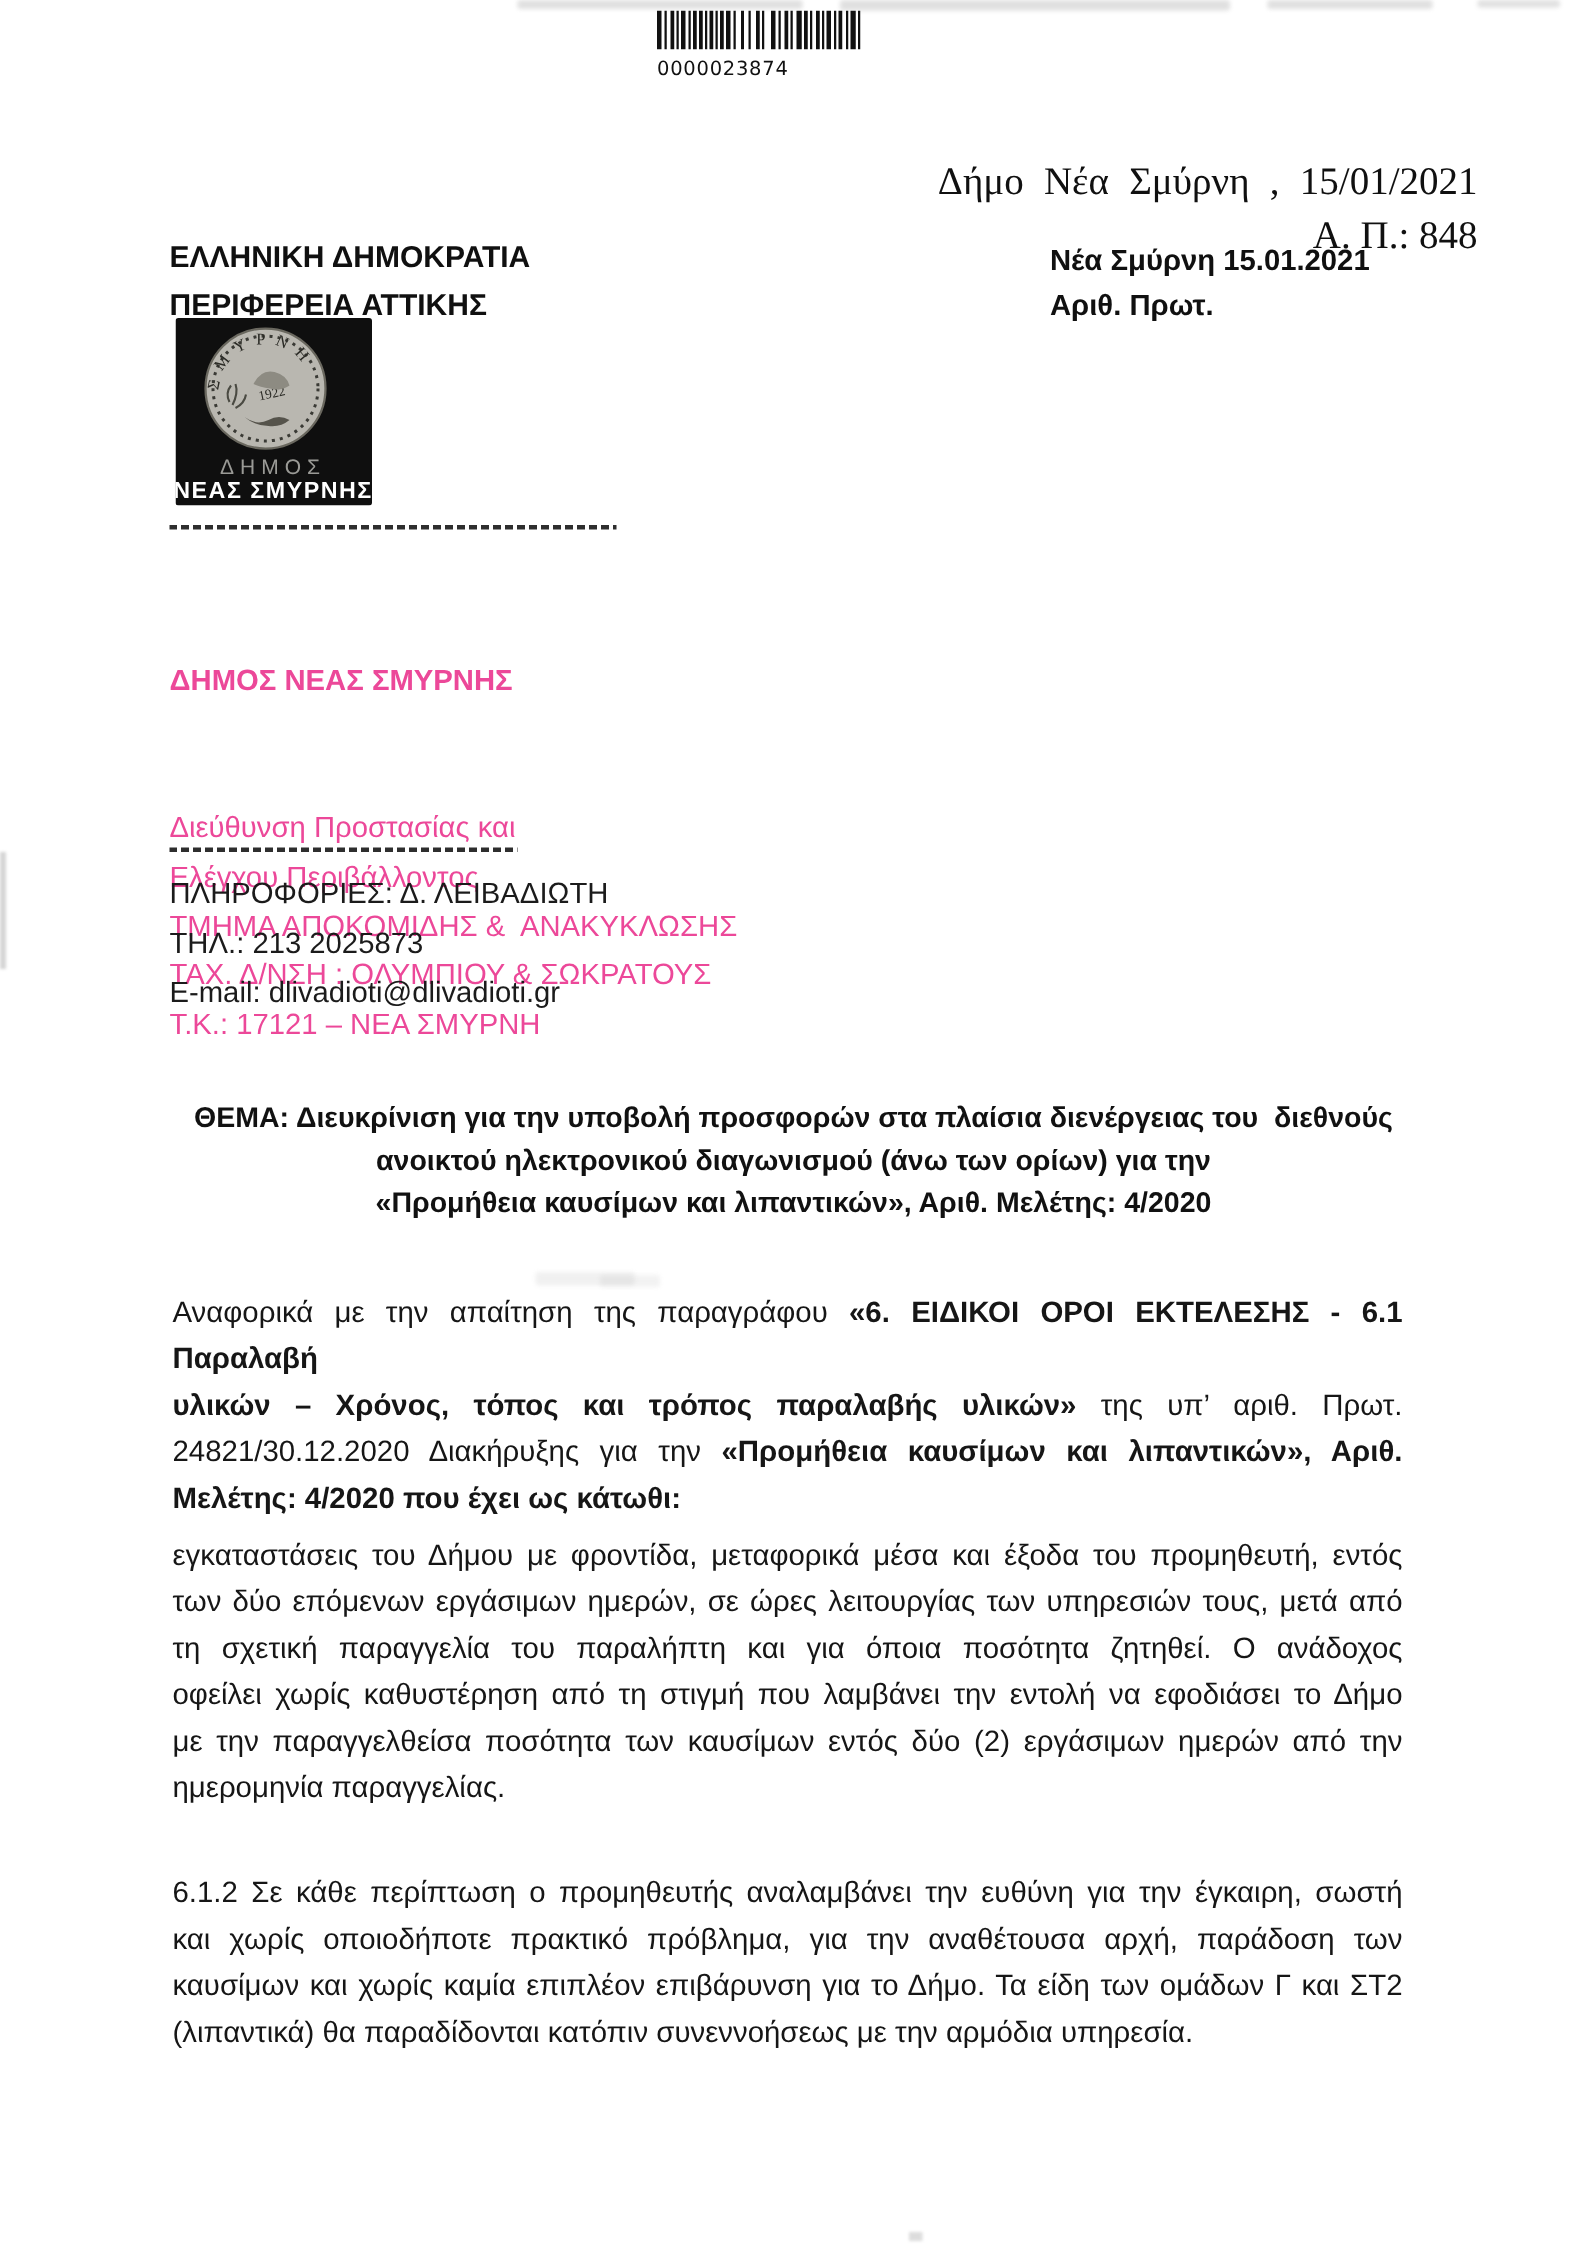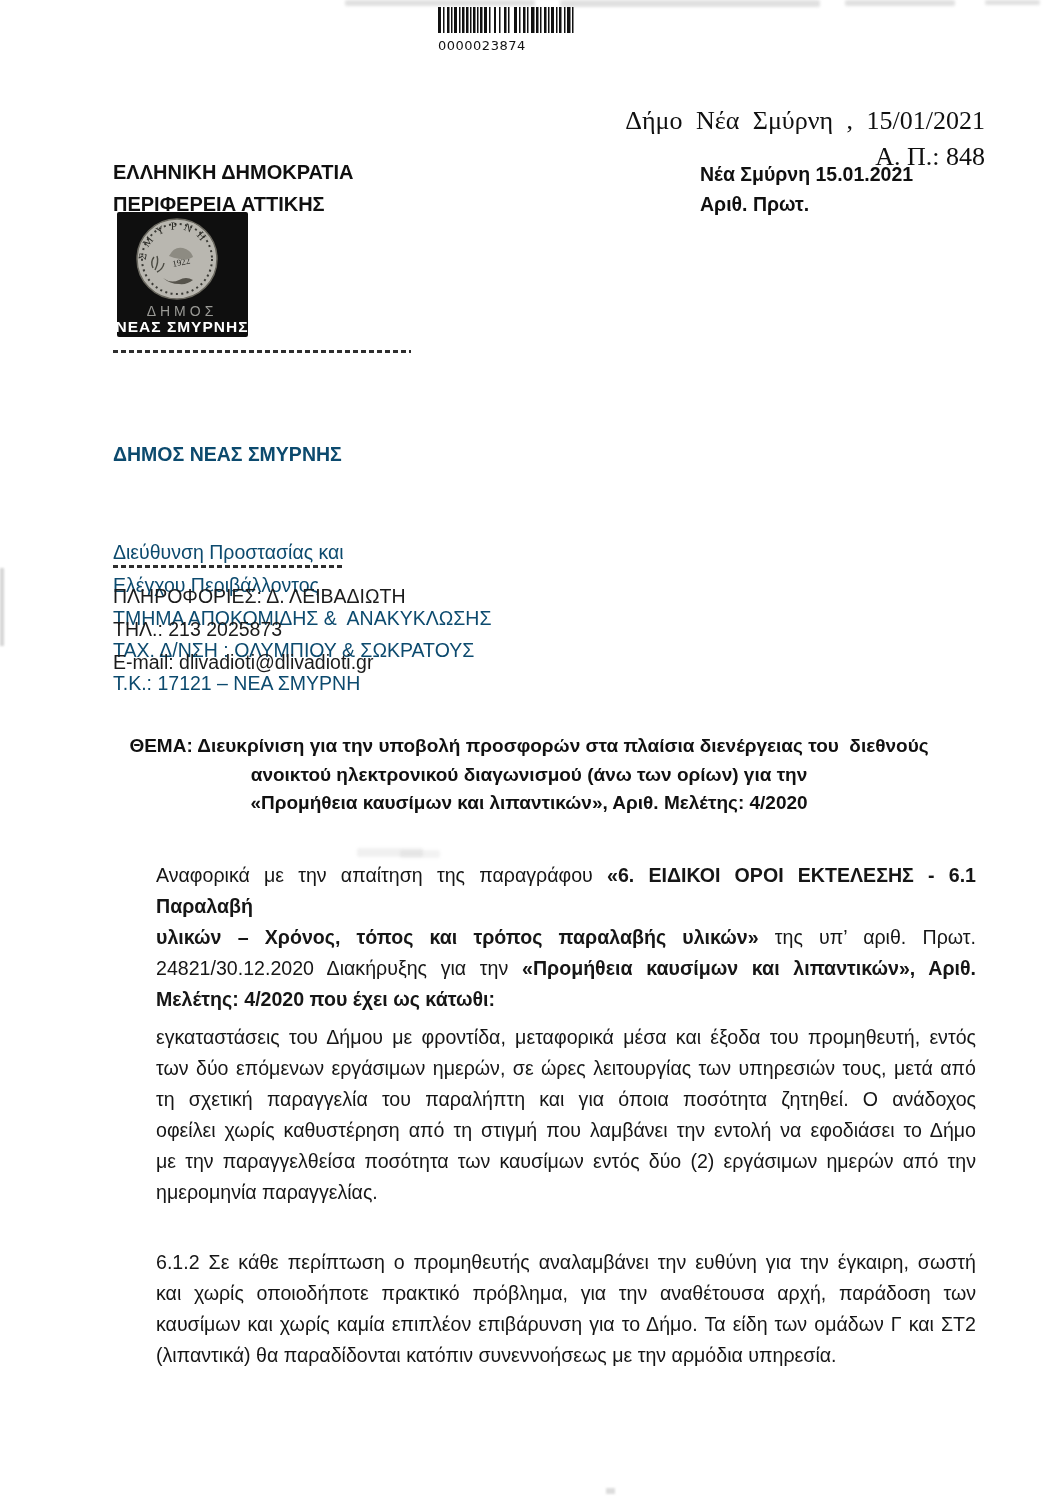--- a/index.html
+++ b/index.html
@@ -36,29 +36,29 @@
   
   .logo { left: 117px; top: 212px; }
 
   
   .dash {
     position: absolute; height: 3px;
     background-image: repeating-linear-gradient(90deg, #2e2e2e 0 5px, transparent 5px 8px);
   }
 
   
-  .sender { left: 113px; top: 372px; font-size: 19.5px; line-height: 32.8px; color: #0c4a6e; white-space: pre-wrap; }
+  .sender { left: 113px; top: 372px; font-size: 19.5px; line-height: 32.8px; color: #ec4899; white-space: pre-wrap; }
   .sender .name { font-weight: bold; }
   .contact { left: 113px; top: 580px; font-size: 19.5px; line-height: 32.8px; color: #1b1b1b; }
 
   
   .subject { left: 118px; top: 732px; width: 822px; text-align: center; font-weight: bold; font-size: 19px; line-height: 28.6px; color: #111; white-space: pre-wrap; }
 
   
-  .para { position: absolute; left: 115px; width: 820px; font-size: 19.6px; line-height: 31px; color: #161616; margin-left: 41px; }
+  .para { position: absolute; left: 115px; width: 820px; font-size: 19.6px; line-height: 31px; color: #161616; }
   .jline { text-align: justify; text-align-last: justify; }
   .jline.last { text-align-last: left; }
   .b { font-weight: bold; }
 
   .edge-sliver { left: 0; top: 568px; width: 4px; height: 78px; background: #888; opacity: .35; filter: blur(1px); }
   .bottom-dot { left: 606px; top: 1488px; width: 9px; height: 6px; background: #bbb; opacity: .5; filter: blur(1px); }
 </style>
 </head>
 <body>
 

